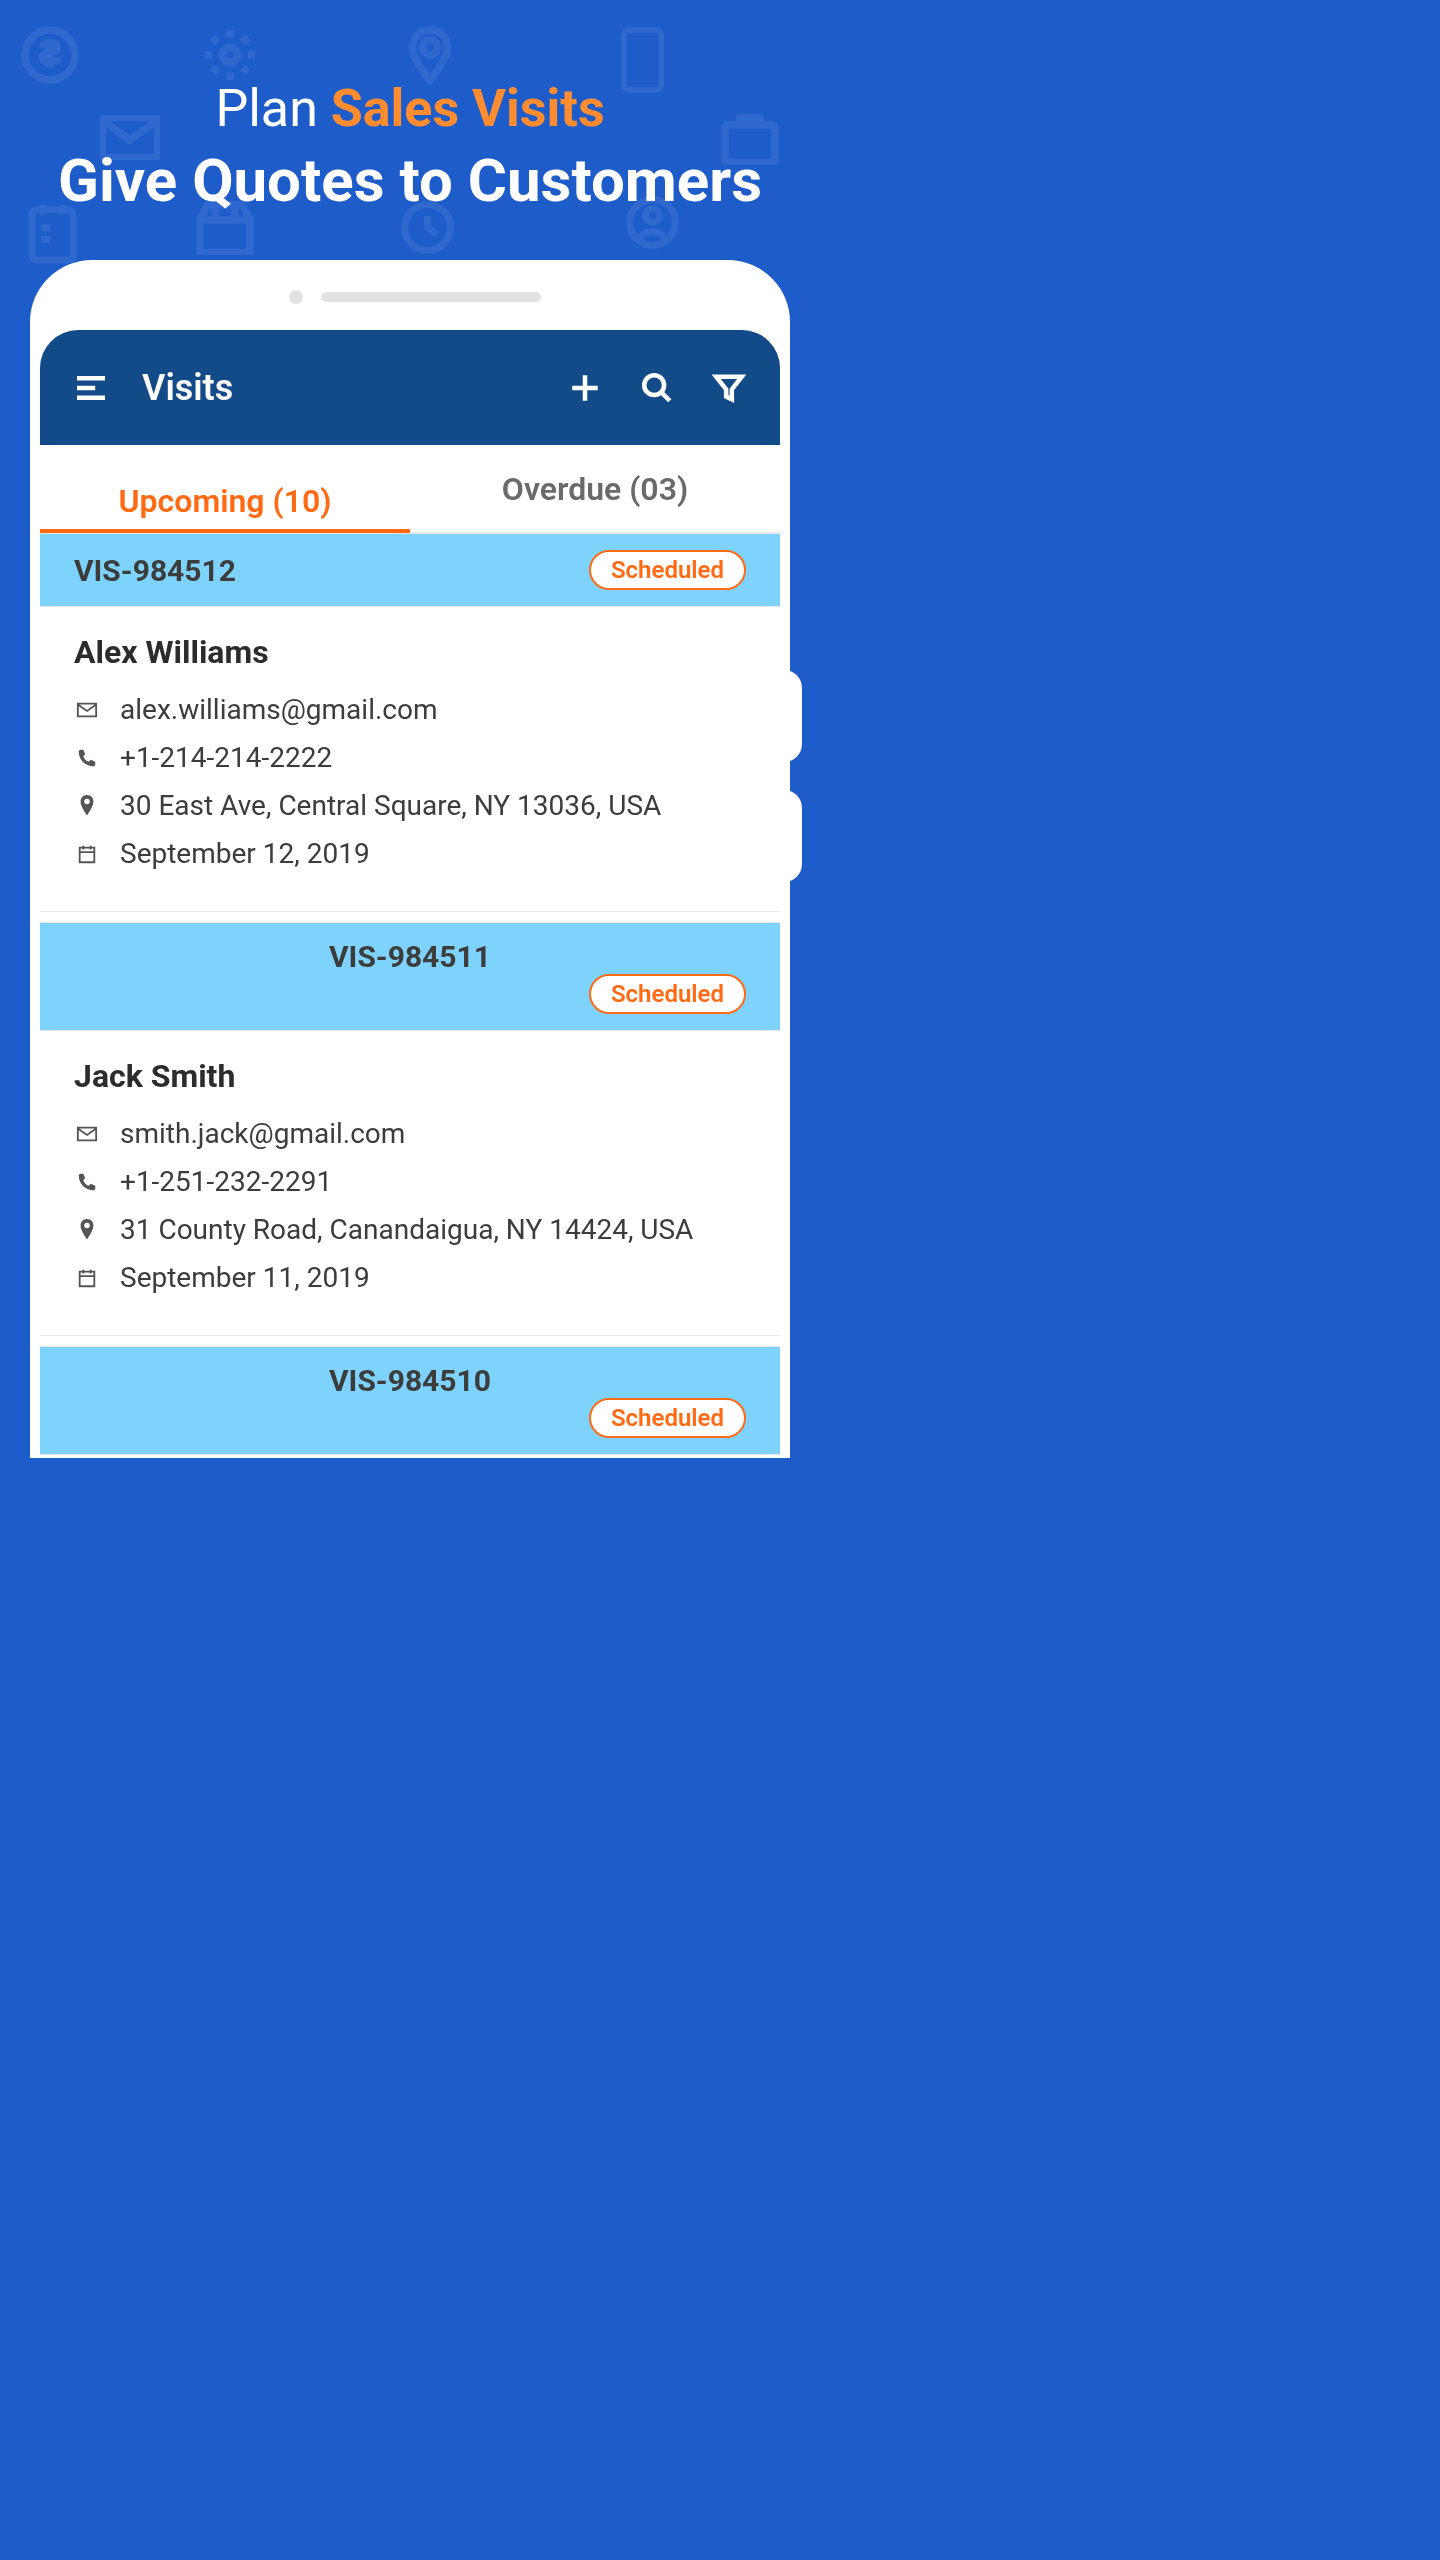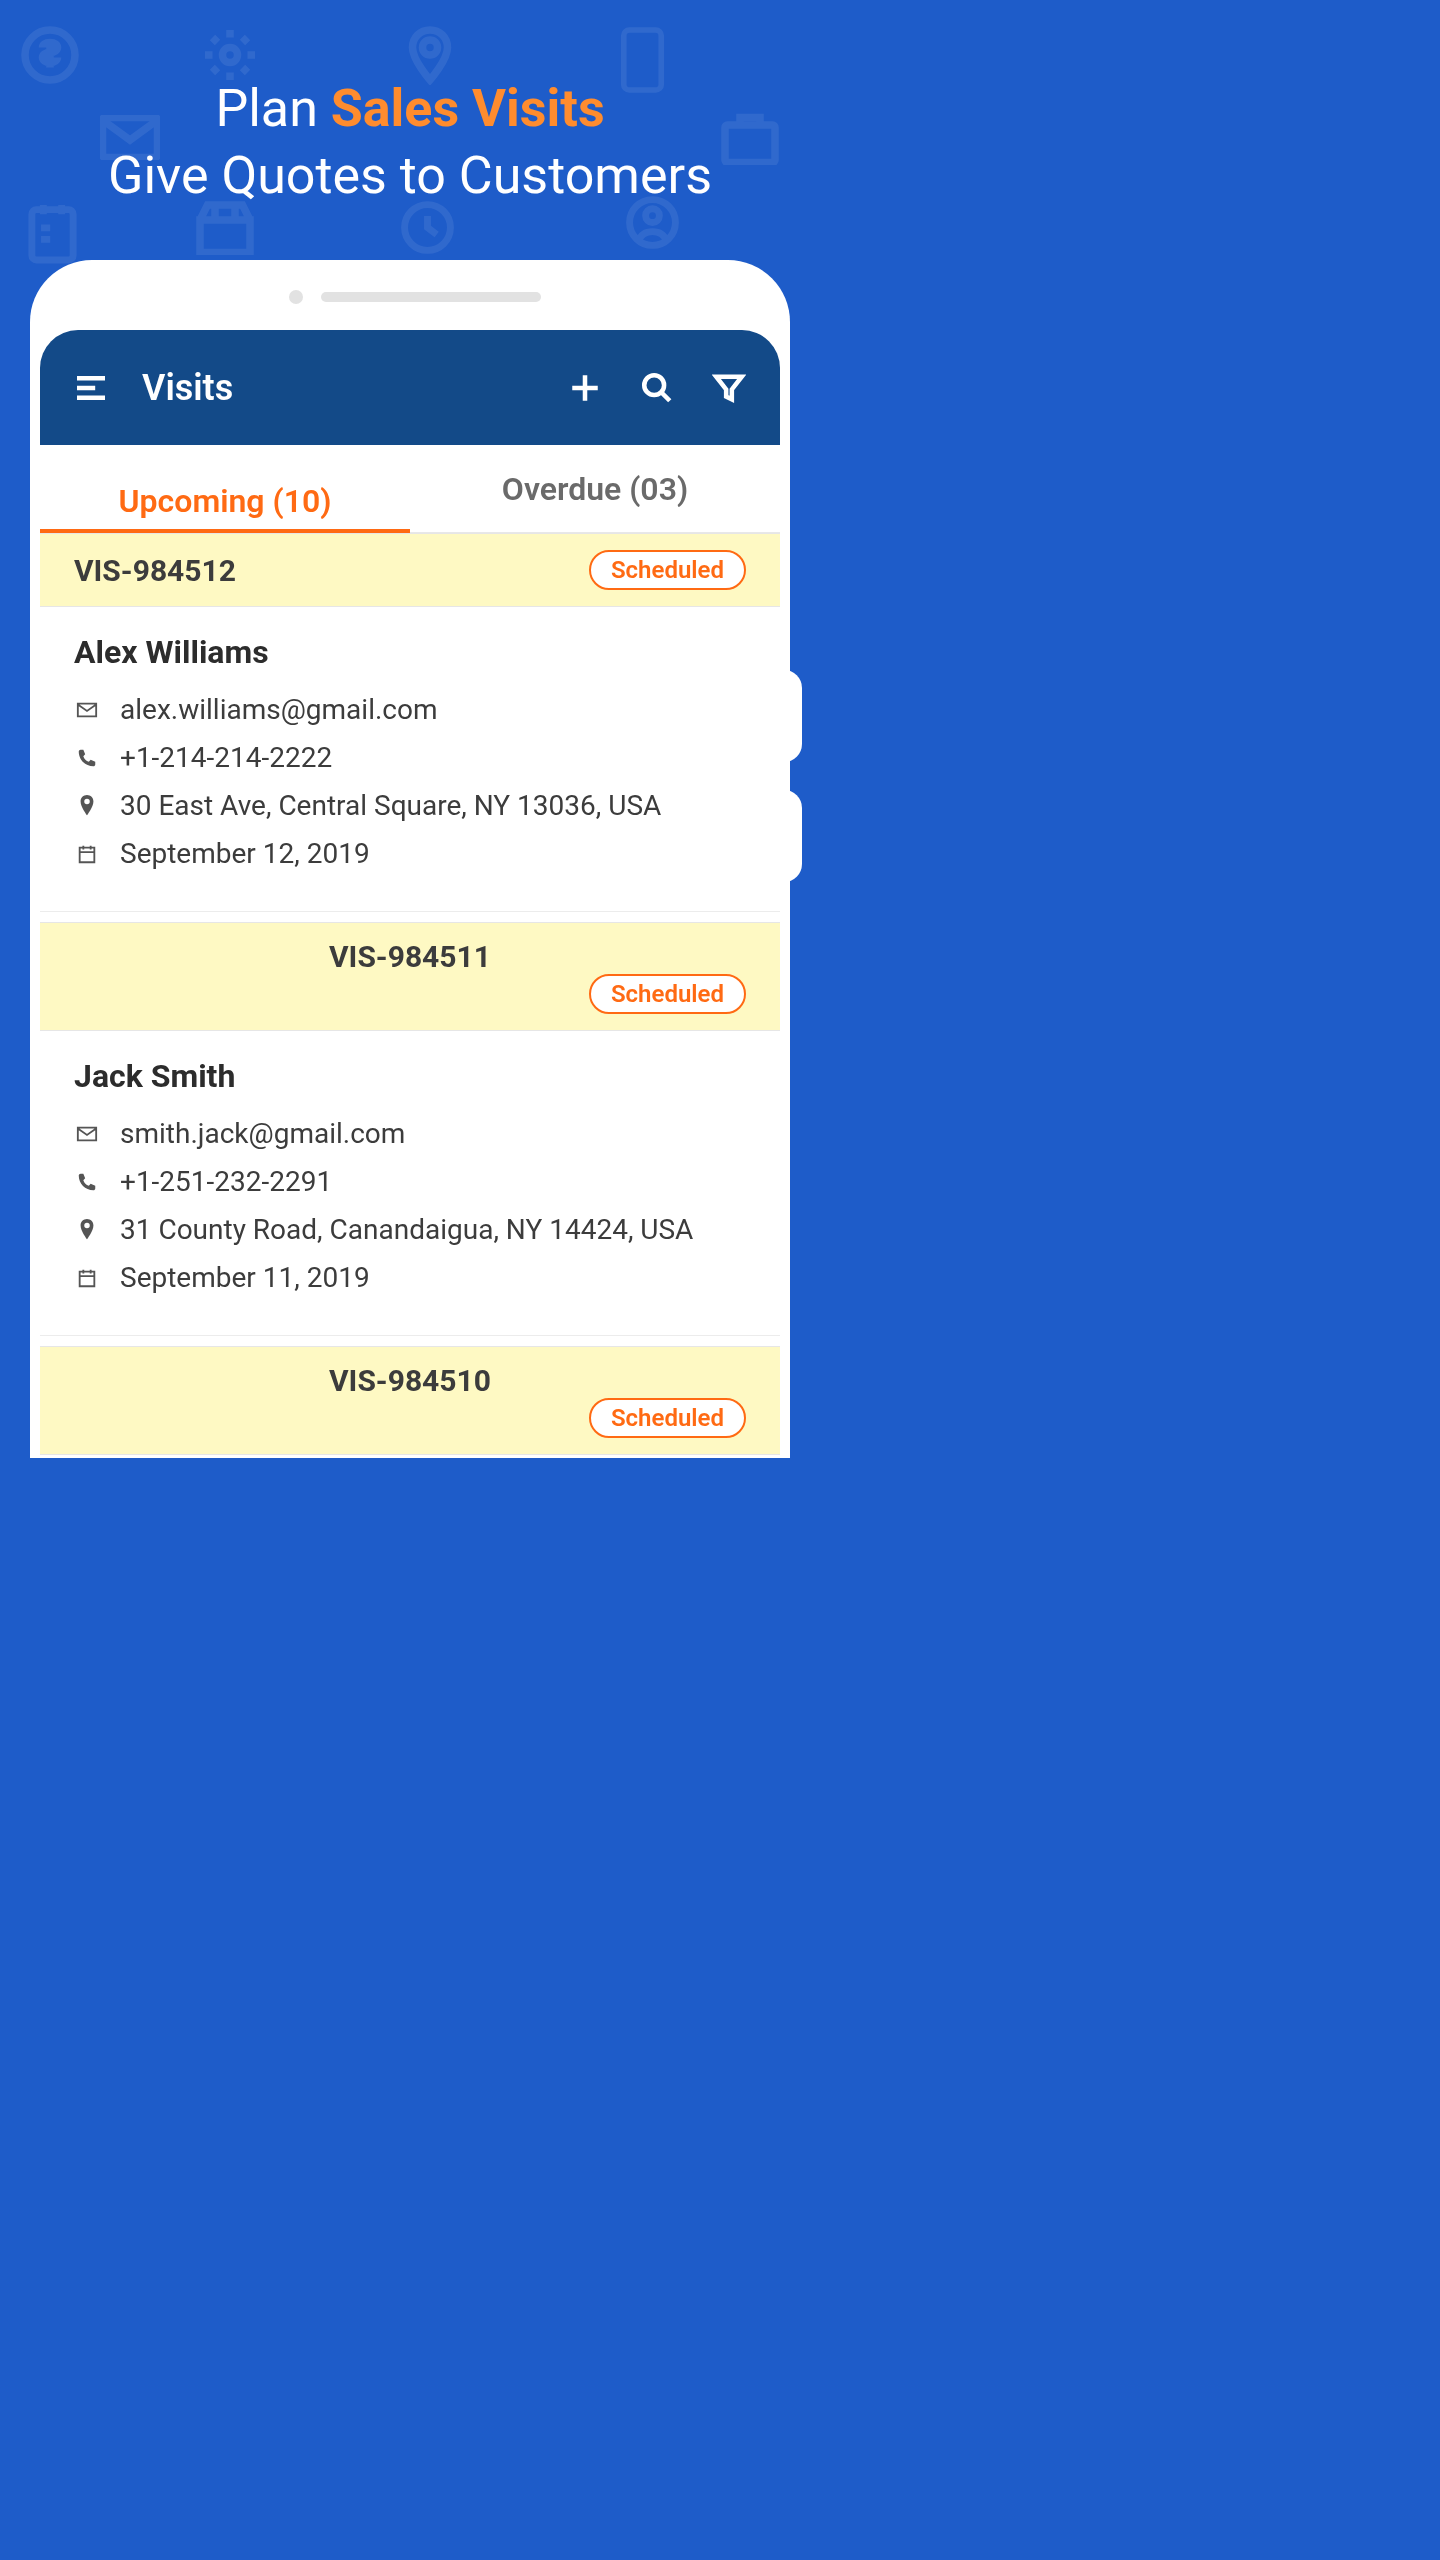--- a/index.html
+++ b/index.html
@@ -29,22 +29,22 @@
 }
 .headline .line1 {
   font-size: 52px;
   font-weight: 400;
 }
 .headline .line1 .accent {
   color: #ff8c2e;
   font-weight: 700;
 }
 .headline .line2 {
-  font-size: 52px;
-  font-weight: 400;
+  font-size: 60px;
+  font-weight: 700;
   margin-top: 6px;
 }
 
 
 .phone {
   position: absolute;
   left: 50%;
   transform: translateX(-50%);
   top: 260px;
   width: 760px;
@@ -126,21 +126,21 @@
   content: "";
   position: absolute;
   left: 0; right: 0; bottom: -1px;
   height: 4px;
   background: #ff6a13;
 }
 
 
 .visit-group {}
 .group-header {
-  background: #fef9c3;
+  background: #7dd3fc;
   padding: 16px 34px 16px 34px;
   display: flex;
   align-items: center;
   border-top: 1px solid #e6e6e6;
   border-bottom: 1px solid #e6e6e6;
 }
 .group-header .vid {
   font-size: 30px;
   font-weight: 700;
   color: #3c3c3c;

